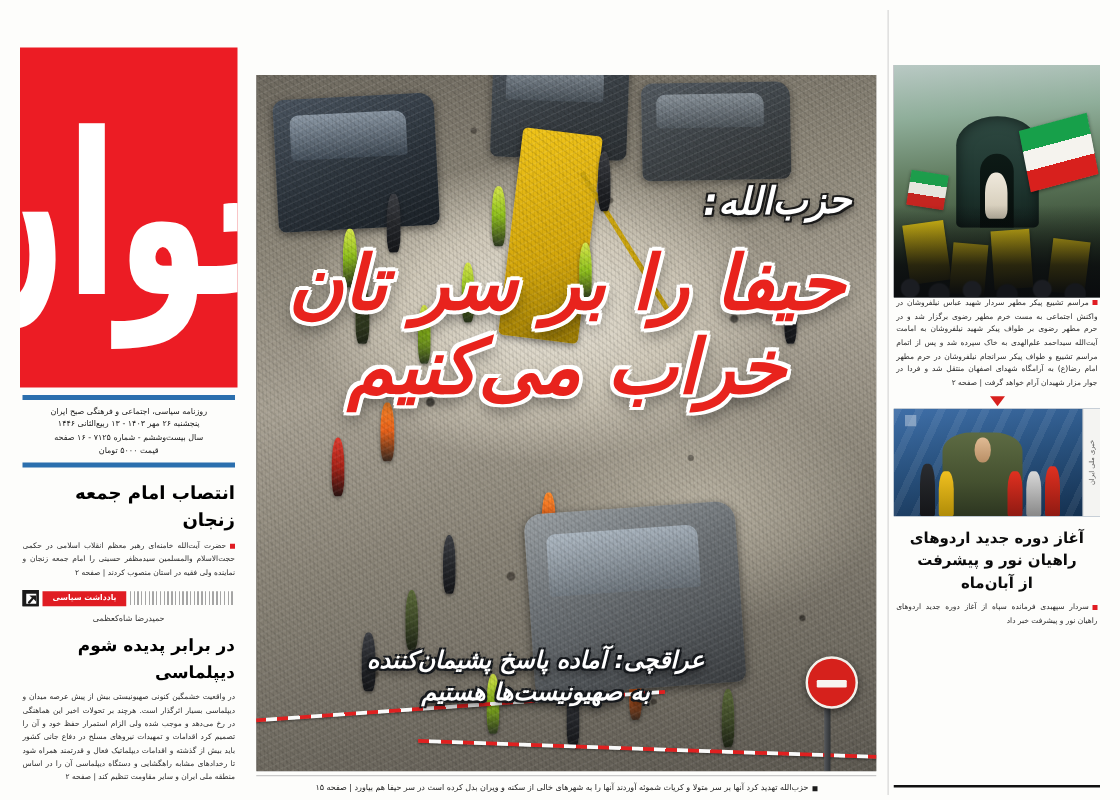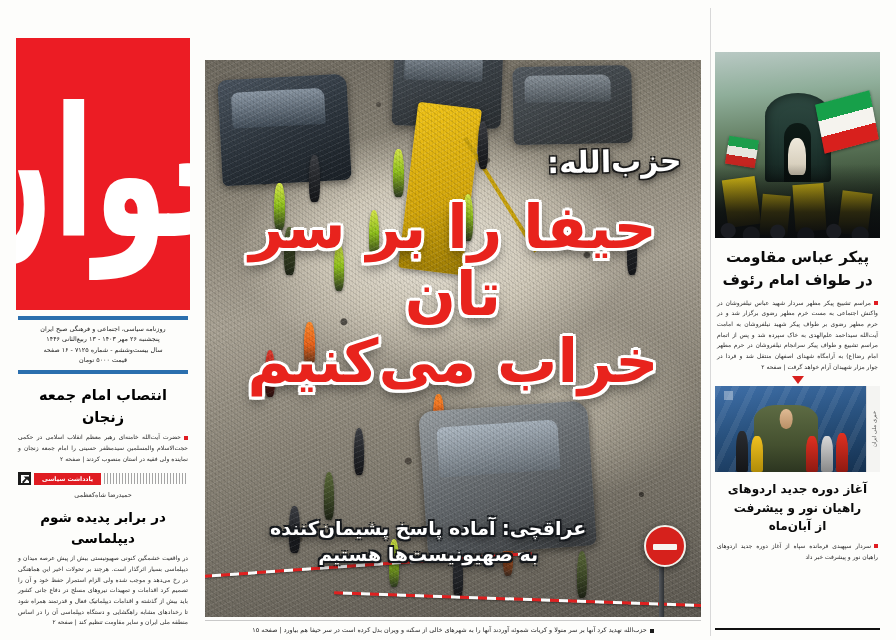--- a/index.html
+++ b/index.html
@@ -64,21 +64,21 @@
     text-align: center;
     font-size: 6.4px;
     line-height: 1.62;
     color: #1a1a1a;
     direction: rtl;
   }
   .masthead-caption div { white-space: nowrap; }
 
   .r-headline {
     direction: rtl;
-    text-align: center;
+    text-align: right;
     font-size: 14.5px;
     font-weight: bold;
     line-height: 1.55;
     color: #000;
     letter-spacing: -0.2px;
     padding: 2px 2px 4px 2px;
   }
   .r-headline.small { font-size: 13.5px; }
 
   .body-text {
@@ -159,20 +159,21 @@
     flex-direction: column;
     min-width: 0;
   }
 
   .lead-photo {
     position: relative;
     flex: 1 1 auto;
     overflow: hidden;
     background: #6d6a63;
     margin-top: 52px;
+    font-style: italic;
   }
 
   
   .ph-ground {
     position: absolute; inset: 0;
     background:
       radial-gradient(ellipse 55% 30% at 46% 34%, #e9e4d8 0%, #cfc8b8 40%, rgba(207,200,184,0) 72%),
       radial-gradient(ellipse 40% 24% at 72% 62%, #b9b2a2 0%, rgba(185,178,162,0) 70%),
       linear-gradient(170deg, #6f6a60 0%, #8d8779 22%, #a9a294 42%, #8b8578 63%, #5e5a52 100%);
   }
@@ -637,24 +638,20 @@
       <div class="sp-figure"></div>
       <div class="flag iran"></div>
       <div class="flag iran2"></div>
       <div class="flag yellow y1"></div>
       <div class="flag yellow y2"></div>
       <div class="flag yellow y3"></div>
       <div class="flag yellow y4"></div>
       <div class="sp-crowd"></div>
     </div>
 
-    <div class="side-title">
-      <div>پیکر عباس مقاومت</div>
-      <div>در طواف امام رئوف</div>
-    </div>
 
     <div class="body-text">
       <span class="bullet-sq"></span><span>مراسم تشییع پیکر مطهر سردار شهید عباس نیلفروشان در واکنش اجتماعی به مست خرم مطهر رضوی برگزار شد و در حرم مطهر رضوی بر طواف پیکر شهید نیلفروشان به امامت آیت‌الله سیداحمد علم‌الهدی به خاک سپرده شد و پس از اتمام مراسم تشییع و طواف پیکر سرانجام نیلفروشان در حرم مطهر امام رضا(ع) به آرامگاه شهدای اصفهان منتقل شد و فردا در جوار مزار شهیدان آرام خواهد گرفت | صفحه ۲</span>
     </div>
 
     <div class="marker-tri"></div>
 
     <div class="side-photo2">
       <div class="vcap">
         <span>خبری ملی ایران</span>

